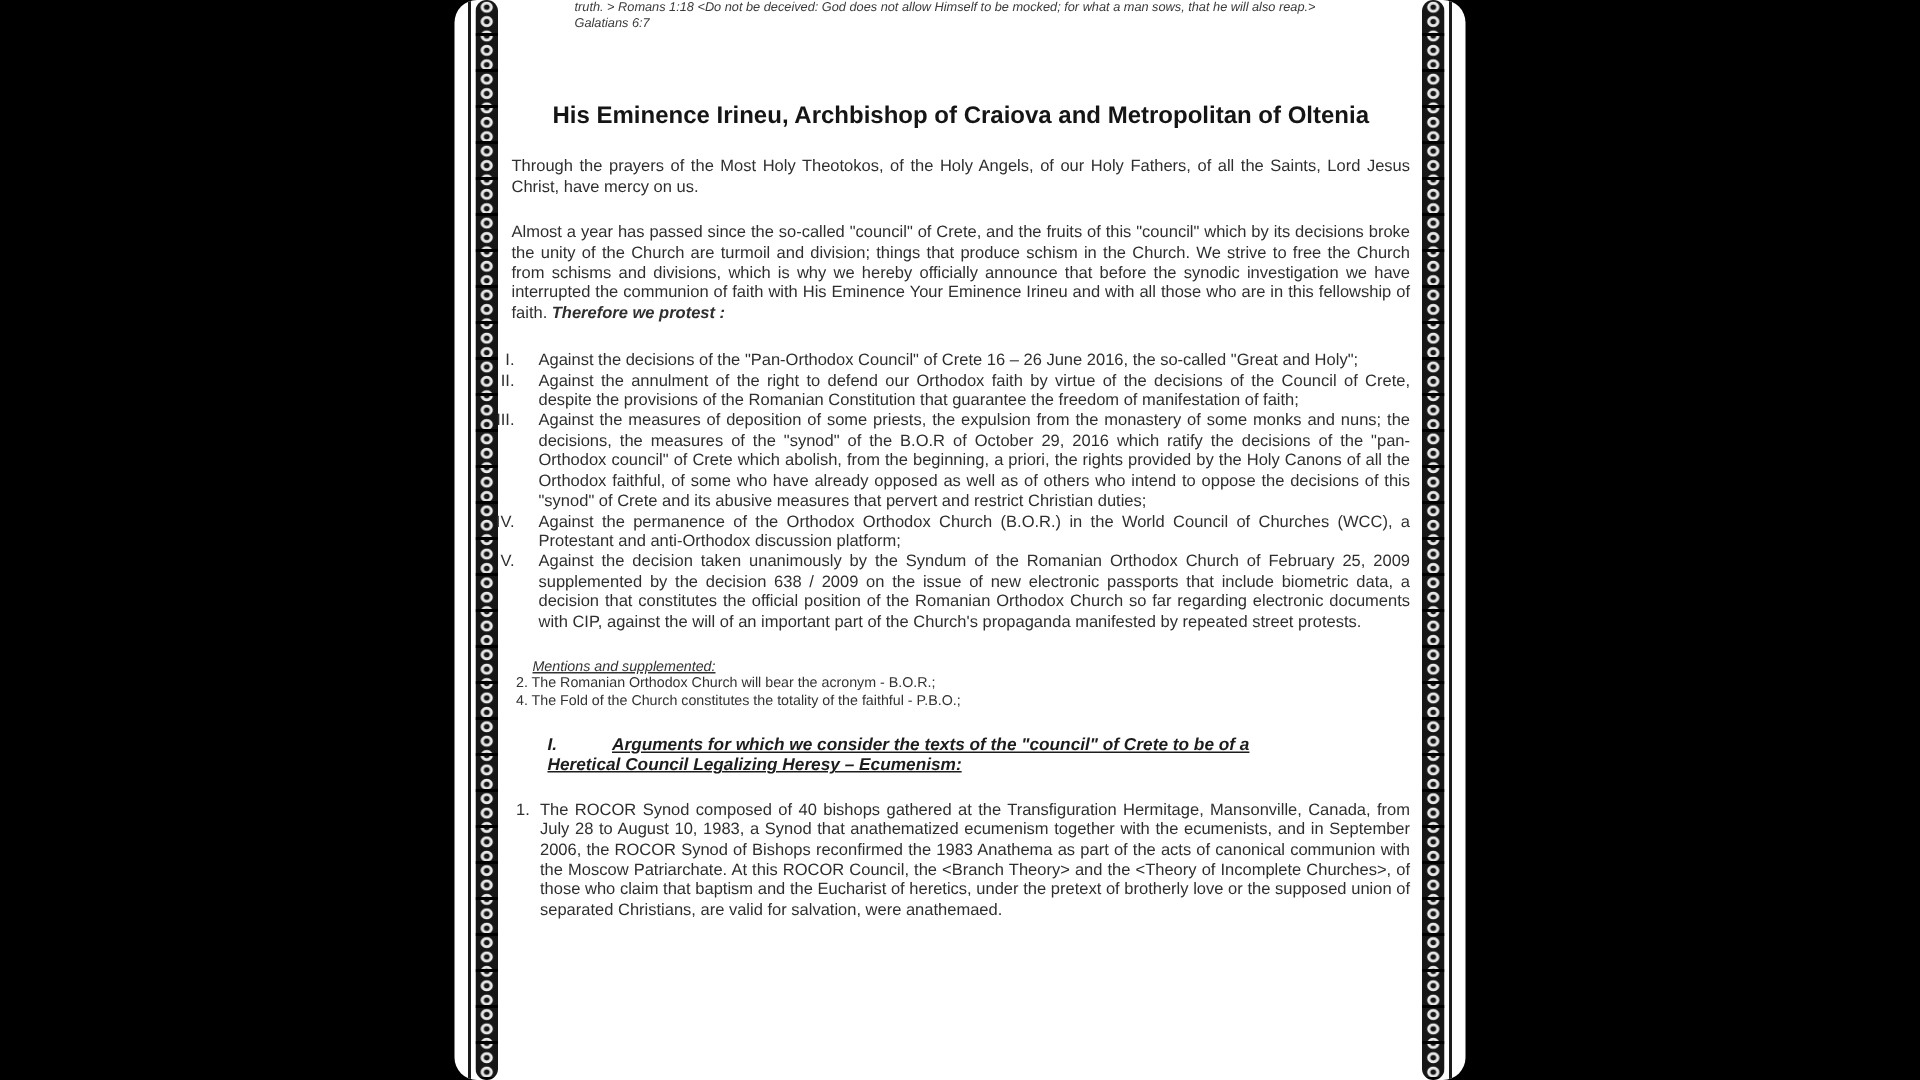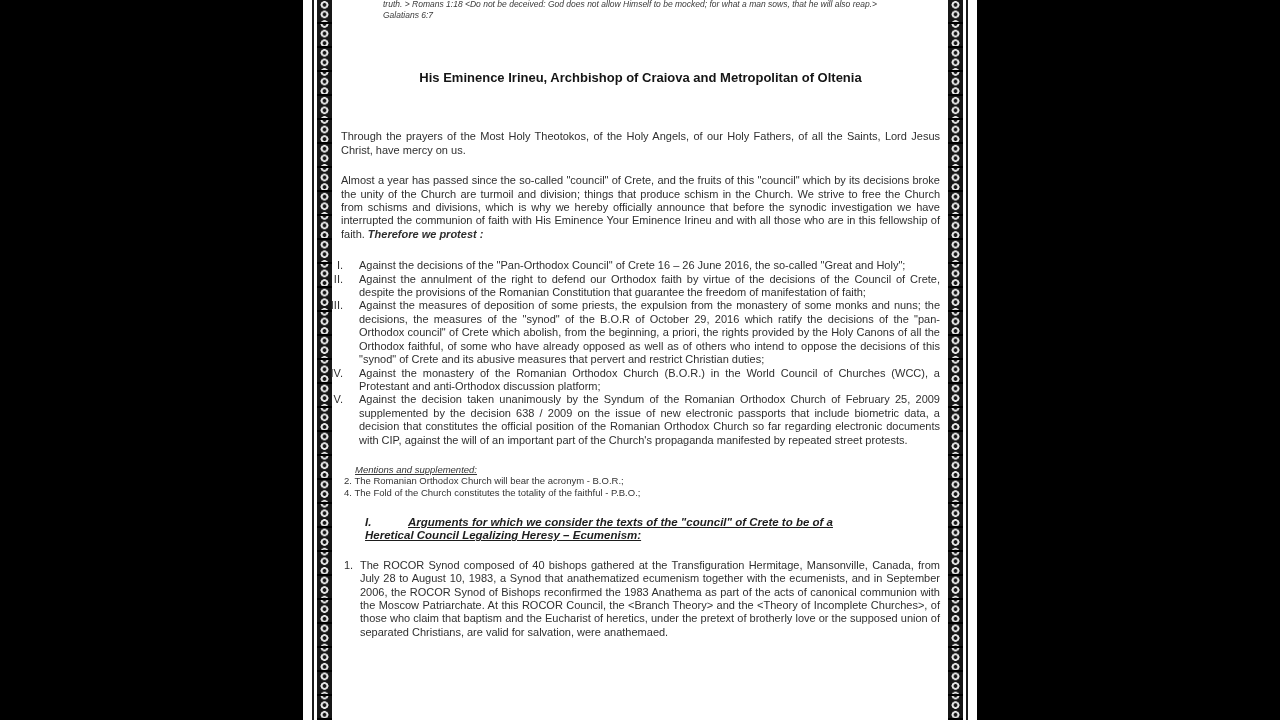--- a/index.html
+++ b/index.html
@@ -1,15 +1,15 @@
 <!DOCTYPE html>
 <html><head>
 <meta charset="utf-8">
 <style>
-  * { margin:0; padding:0; box-sizing:border-box; }
+  * { margin:0; padding:0; box-sizing:border-box;border-radius:15px; }
   html,body { width:1280px; height:720px; background:#000; overflow:hidden;
               font-family:"Liberation Sans", sans-serif; }
 
   .stage { position:relative; width:1280px; height:720px; background:#000; }
 
   .page { position:absolute; left:303px; top:0; width:674px; height:720px;
           background:#ffffff; overflow:hidden; }
 
   
   .v-line { position:absolute; top:0; bottom:0; width:2px; background:#1b1b1b; }
@@ -26,24 +26,24 @@
   .chain-band.left  { left:14px; }
   .chain-band.right { right:14px; }
 
   .content { position:absolute; left:38px; right:37px; top:0; bottom:0;
              font-size:11px; line-height:13.4px; color:#2f2f2f; }
 
   .quote { margin:-1px 8px 0 42px; font-style:italic; font-size:8.5px;
            line-height:11px; color:#3a3a3a; }
 
   .doc-title { margin-top:50px; text-align:center; font-weight:bold;
-               font-size:13px; color:#151515; }
+               font-size:16px; color:#151515; }
 
   .para { text-align:justify; }
-  .para.invocation { margin-top:46px; }
+  .para.invocation { margin-top:21px; }
   .para.intro { margin-top:17px; }
   .emph { font-weight:bold; font-style:italic; margin-left:3px; }
 
   .protest-list { margin-top:18px; margin-left:-24px; }
   .protest-item { display:flex; }
   .protest-item .numeral { flex:0 0 26px; text-align:right; }
   .protest-item .itext { flex:1; margin-left:16px; text-align:justify; }
 
   .mentions { margin-top:17px; font-size:9.5px; line-height:11.3px; color:#333; }
   .mentions-heading { margin-left:14px; font-style:italic; text-decoration:underline; }
@@ -91,21 +91,21 @@
         <div class="protest-item">
           <span class="numeral">II.</span>
           <span class="itext">Against the annulment of the right to defend our Orthodox faith by virtue of the decisions of the Council of Crete, despite the provisions of the Romanian Constitution that guarantee the freedom of manifestation of faith;</span>
         </div>
         <div class="protest-item">
           <span class="numeral">III.</span>
           <span class="itext">Against the measures of deposition of some priests, the expulsion from the monastery of some monks and nuns; the decisions, the measures of the "synod" of the B.O.R of October 29, 2016 which ratify the decisions of the "pan-Orthodox council" of Crete which abolish, from the beginning, a priori, the rights provided by the Holy Canons of all the Orthodox faithful, of some who have already opposed as well as of others who intend to oppose the decisions of this "synod" of Crete and its abusive measures that pervert and restrict Christian duties;</span>
         </div>
         <div class="protest-item">
           <span class="numeral">IV.</span>
-          <span class="itext">Against the monastery of the Romanian Orthodox Church (B.O.R.) in the World Council of Churches (WCC), a Protestant and anti-Orthodox discussion platform;</span>
+          <span class="itext">Against the permanence of the Orthodox Orthodox Church (B.O.R.) in the World Council of Churches (WCC), a Protestant and anti-Orthodox discussion platform;</span>
         </div>
         <div class="protest-item">
           <span class="numeral">V.</span>
           <span class="itext">Against the decision taken unanimously by the Syndum of the Romanian Orthodox Church of February 25, 2009 supplemented by the decision 638 / 2009 on the issue of new electronic passports that include biometric data, a decision that constitutes the official position of the Romanian Orthodox Church so far regarding electronic documents with CIP, against the will of an important part of the Church's propaganda manifested by repeated street protests.</span>
         </div>
       </div>
 
       <div class="mentions">
         <div class="mentions-heading">Mentions and supplemented:</div>
         <div class="mention-item">2. The Romanian Orthodox Church will bear the acronym - B.O.R.;</div>

